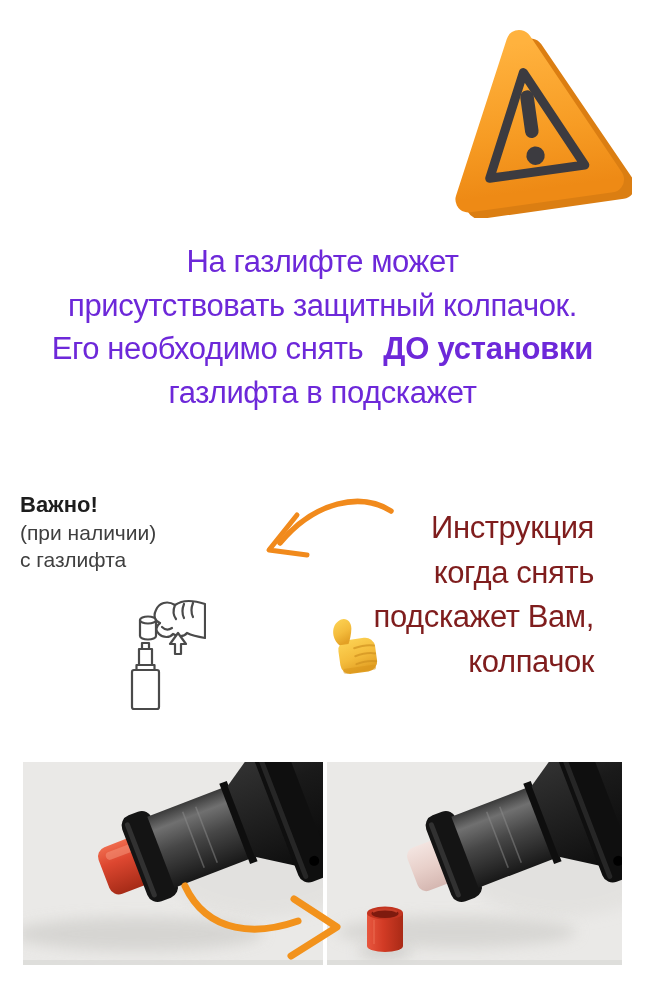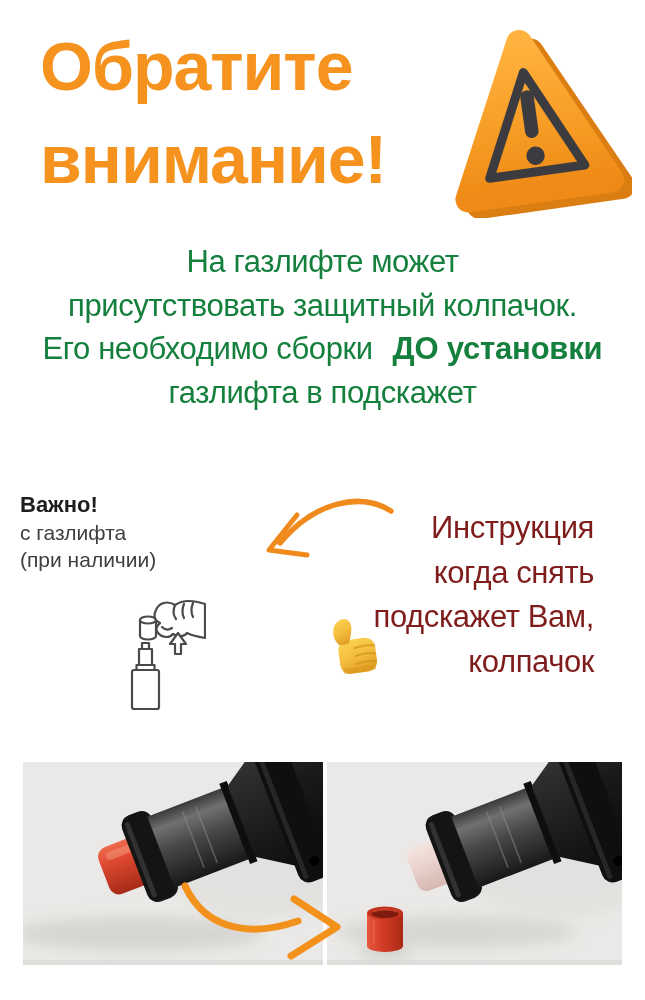--- a/index.html
+++ b/index.html
@@ -9,21 +9,21 @@
   }
   
   .title{
     position:absolute;left:40px;top:20px;width:420px;
     font-size:68px;line-height:93px;font-weight:700;color:#F6921E;letter-spacing:-1px;
   }
   .warn-icon{position:absolute;left:430px;top:20px;width:202px;height:198px;}
   
   .notice{
     position:absolute;left:0;top:240px;width:645px;text-align:center;
-    font-size:31px;line-height:43.5px;color:#15803d;letter-spacing:-0.4px;
+    font-size:31px;line-height:43.5px;color:#6d28d9;letter-spacing:-0.4px;
   }
   .notice b{margin-left:20px;letter-spacing:-0.2px;}
   
   .important{
     position:absolute;left:20px;top:491px;width:285px;
     font-size:21px;line-height:27.5px;color:#3f3f3f;letter-spacing:0;
   }
   .important .imp-title{font-weight:700;color:#1d1d1d;font-size:22px;}
   .remove-cap-icon{position:absolute;left:118px;top:597px;width:88px;height:115px;}
   
@@ -38,24 +38,20 @@
   .photos{position:absolute;left:23px;top:762px;width:599px;height:203px;display:flex;gap:4px;}
   .photo{position:relative;width:300px;height:203px;overflow:hidden;}
   .photo.right{width:295px;}
   .photo-arrow{position:absolute;left:150px;top:863px;width:210px;height:105px;}
 </style>
 </head>
 <body>
 
 <div class="page">
 
-  <div class="title">
-    <div>Обратите</div>
-    <div>внимание!</div>
-  </div>
 
   <svg class="warn-icon" viewBox="0 0 202 198">
     <defs>
       <linearGradient id="tg" x1="0" y1="0" x2="0" y2="1">
         <stop offset="0" stop-color="#FFB23E"></stop>
           <stop offset="0.6" stop-color="#F79C24"></stop>
           <stop offset="1" stop-color="#EE8A15"></stop>
       </linearGradient>
     </defs>
     <g transform="rotate(-8 101 100)">
@@ -63,28 +59,28 @@
       <polygon points="100,22 28,170 172,170" fill="url(#tg)" stroke="url(#tg)" stroke-width="26" stroke-linejoin="round"></polygon>
       <polygon points="100,52 52,152 148,152" fill="none" stroke="#3C3B40" stroke-width="9" stroke-linejoin="round"></polygon>
       <rect x="93.5" y="70" width="13.5" height="48" rx="6.7" fill="#3C3B40"></rect>
       <circle cx="100.5" cy="136" r="9.2" fill="#3C3B40"></circle>
     </g>
   </svg>
 
   <div class="notice">
     <div>На газлифте может</div>
     <div>присутствовать защитный колпачок.</div>
-    <div><span>Его необходимо сборки</span><b>ДО установки</b></div>
+    <div><span>Его необходимо снять</span><b>ДО установки</b></div>
     <div>газлифта в подскажет</div>
   </div>
 
   <div class="important">
     <div class="imp-title">Важно!</div>
+    <div>(при наличии)</div>
     <div>с газлифта</div>
-    <div>(при наличии)</div>
   </div>
 
   <svg class="remove-cap-icon" viewBox="0 0 88 115">
     <g fill="#ffffff" stroke="#4a4a4a" stroke-width="2.2" stroke-linejoin="round" stroke-linecap="round">
 
       <path d="M22,23 L22,39 A8,3.5 0 0 0 38,39 L38,23"></path>
       <ellipse cx="30" cy="23" rx="8" ry="3.5"></ellipse>
 
       <path d="M87,7 C75,3 64,3 57,8 C49,3 41,6 38,13 C35,19 37,24 42,26 C38,29 37,34 41,37 C45,41 52,41 55,37 C60,40 66,40 69,36 C75,39 81,40 87,41 Z"></path>
       <path fill="none" d="M57,8 C55,13 55,18 58,22"></path>

